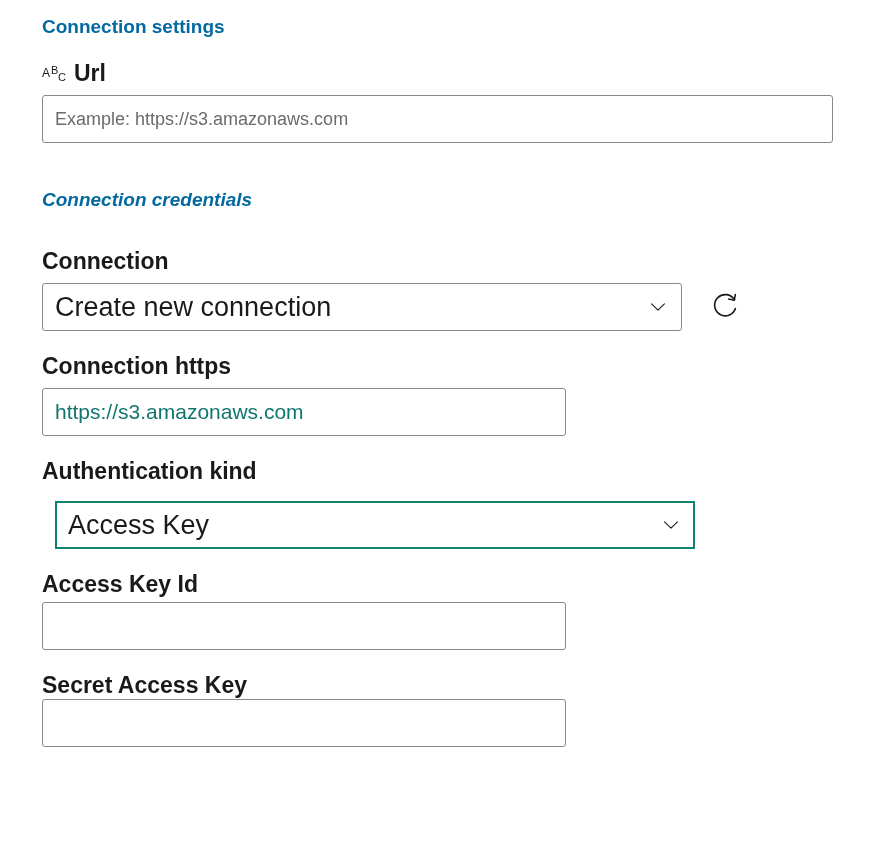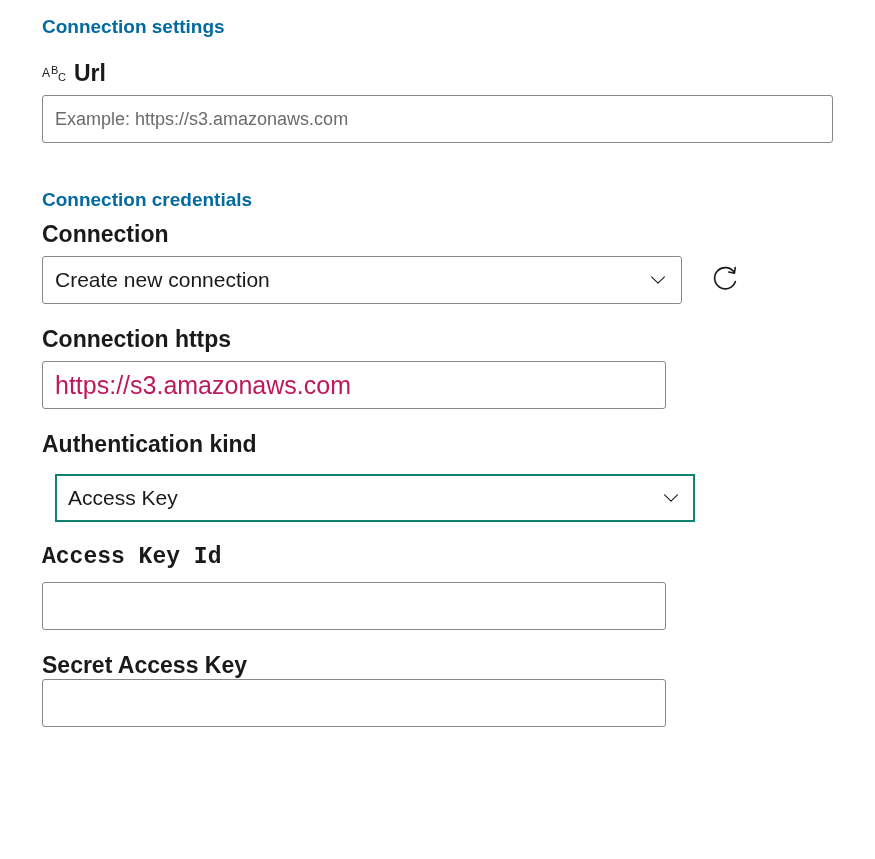--- a/index.html
+++ b/index.html
@@ -12,21 +12,22 @@
     }
     .section-heading {
       font-size: 19px;
       font-weight: 600;
       color: #0369a1;
       margin-bottom: 22px;
       margin-top: 2px;
     }
     .section-heading.two {
       margin-top: 46px;
-      margin-bottom: 10px;
+      margin-bottom: 37px;
+      font-style: italic;
     }
     .field-label-row {
       display: flex;
       align-items: center;
       gap: 6px;
       margin-bottom: 8px;
     }
     .field-label {
       font-size: 23px;
       font-weight: 600;
@@ -72,21 +73,21 @@
       cursor: pointer;
       background: #fff;
     }
     .select-box.focused {
       border: 2px solid #0f8270;
       border-radius: 0;
       padding: 0 11px;
       margin-left: 13px;
     }
     .select-value {
-      font-size: 21px;
+      font-size: 27px;
       color: #1a1a1a;
       flex: 1;
     }
     .chevron {
       width: 22px;
       height: 22px;
       flex-shrink: 0;
     }
     .refresh-btn {
       width: 42px;
@@ -97,28 +98,28 @@
       display: flex;
       align-items: center;
       justify-content: center;
       padding: 0;
     }
     .refresh-icon {
       width: 30px;
       height: 30px;
     }
     .cred-input {
-      width: 624px;
+      width: 524px;
       height: 48px;
       border: 1px solid #8a8886;
       border-radius: 3px;
       padding: 0 12px;
-      font-size: 25px;
+      font-size: 21px;
       font-family: inherit;
-      color: #be185d;
+      color: #0f766e;
       outline: none;
       background: #fff;
     }
   </style>
 </head>
 <body>
 
 <h2 class="section-heading">Connection settings</h2>
 
 <div class="field-block">
@@ -170,20 +171,20 @@
     <span class="select-value">Access Key</span>
     <span class="chevron">
       <svg viewBox="0 0 24 24" width="22" height="22">
           <path d="M5 8.5 L12 15.5 L19 8.5" stroke="#1a1a1a" stroke-width="1.2" fill="none" stroke-linecap="round" stroke-linejoin="round"></path>
         </svg>
     </span>
   </div>
 </div>
 
 <div class="field-block">
-  <div class="field-label" style="margin-bottom:12px;font-family:Liberation Mono, monospace;">Access Key Id</div>
+  <div class="field-label" style="margin-bottom:4px;">Access Key Id</div>
   <input type="text" class="cred-input" value="" style="">
 </div>
 
 <div class="field-block">
   <div class="field-label" style="">Secret Access Key</div>
   <input type="password" class="cred-input" value="" style="">
 </div>
 
 </body></html>

